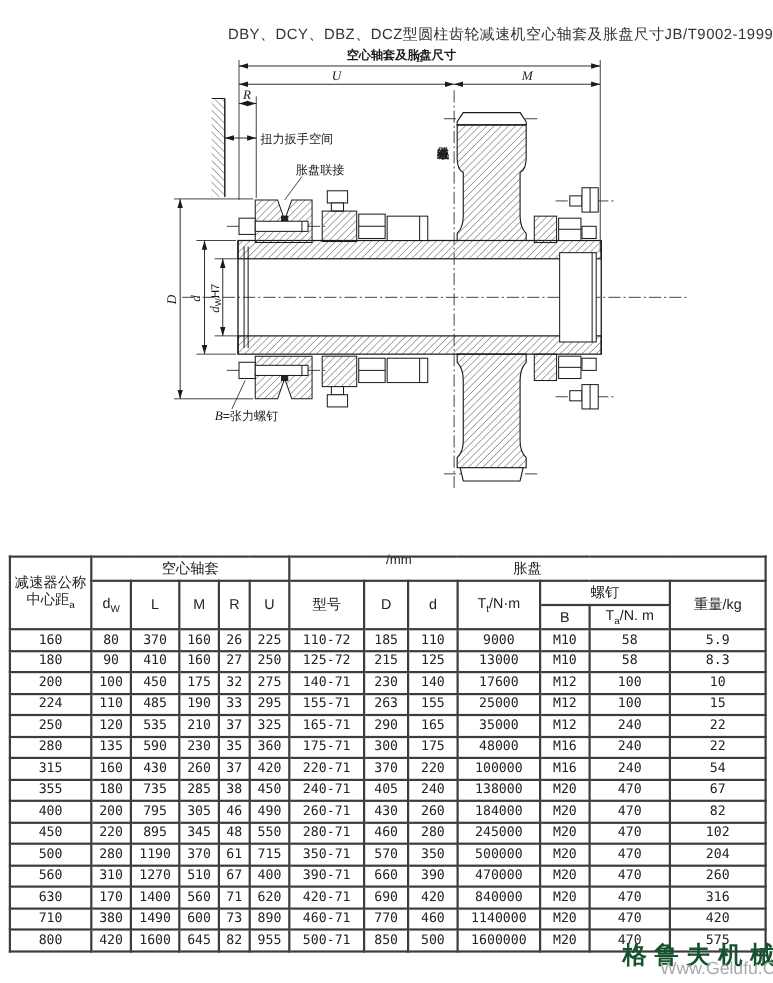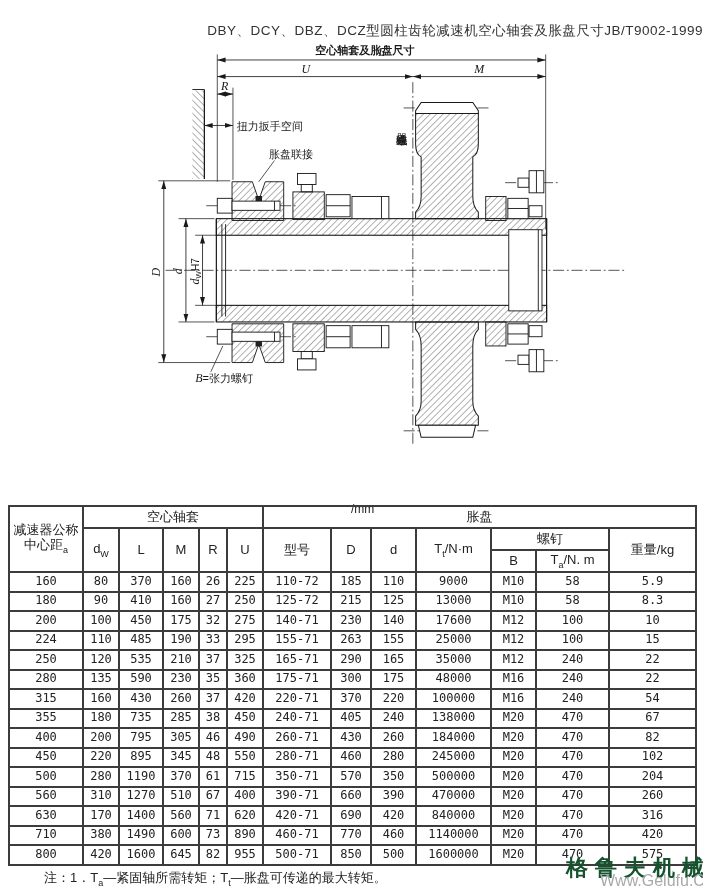--- a/index.html
+++ b/index.html
@@ -449,18 +449,17 @@
           <td>850</td>
           <td>500</td>
           <td>1600000</td>
           <td>M20</td>
           <td>470</td>
           <td>575</td>
         </tr>
       </tbody>
   </table>
 
-  <div class="note"><span>注：1．T</span><sub>a</sub><span>—紧固轴所需转矩；T</span><sub>t</sub><span>—胀盘可传递的最大转矩。</span></div>
 
   <div class="wm-cn">格鲁夫机械</div>
   <div class="wm-url">Www.Gelufu.Com</div>
 
 </div>
 
 </body></html>

